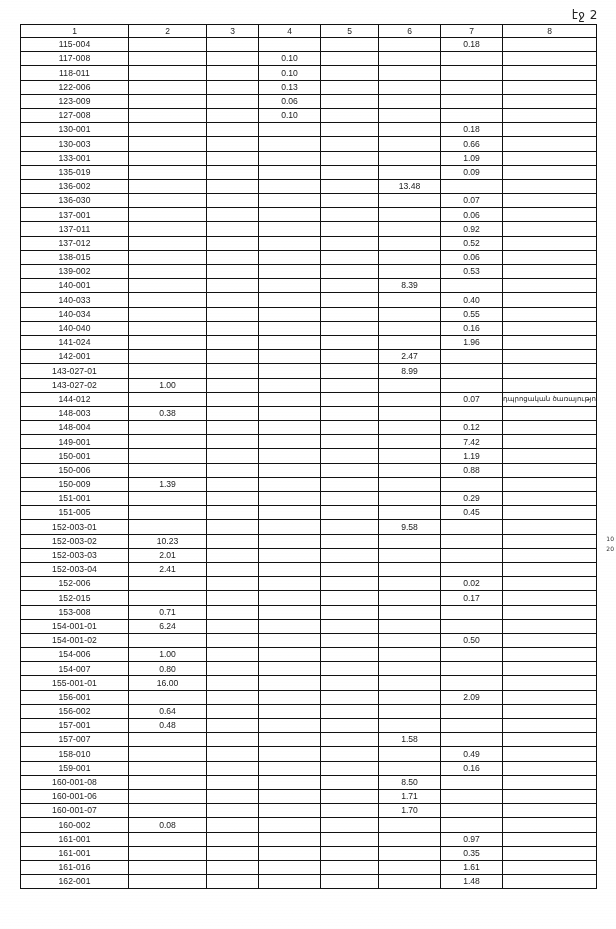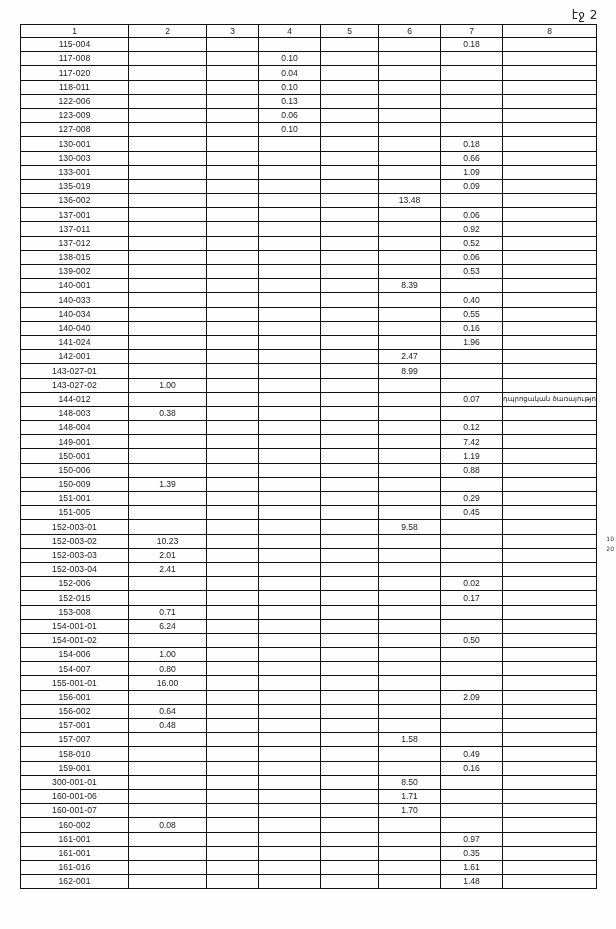--- a/index.html
+++ b/index.html
@@ -146,30 +146,20 @@
             <td class="code">117-008</td>
             <td class="num"></td>
             <td class="num"></td>
             <td class="num">0.10</td>
             <td class="num"></td>
             <td class="num"></td>
             <td class="num"></td>
             <td class="note"></td>
           </tr>
           <tr>
-            <td class="code">117-020</td>
-            <td class="num"></td>
-            <td class="num"></td>
-            <td class="num">0.04</td>
-            <td class="num"></td>
-            <td class="num"></td>
-            <td class="num"></td>
-            <td class="note"></td>
-          </tr>
-          <tr>
             <td class="code">118-011</td>
             <td class="num"></td>
             <td class="num"></td>
             <td class="num">0.10</td>
             <td class="num"></td>
             <td class="num"></td>
             <td class="num"></td>
             <td class="note"></td>
           </tr>
           <tr>
@@ -243,20 +233,30 @@
             <td class="note"></td>
           </tr>
           <tr>
             <td class="code">136-002</td>
             <td class="num"></td>
             <td class="num"></td>
             <td class="num"></td>
             <td class="num"></td>
             <td class="num">13.48</td>
             <td class="num"></td>
+            <td class="note"></td>
+          </tr>
+          <tr>
+            <td class="code">136-030</td>
+            <td class="num"></td>
+            <td class="num"></td>
+            <td class="num"></td>
+            <td class="num"></td>
+            <td class="num"></td>
+            <td class="num">0.07</td>
             <td class="note"></td>
           </tr>
           <tr>
             <td class="code">137-001</td>
             <td class="num"></td>
             <td class="num"></td>
             <td class="num"></td>
             <td class="num"></td>
             <td class="num"></td>
             <td class="num">0.06</td>
@@ -646,21 +646,21 @@
             <td class="code">159-001</td>
             <td class="num"></td>
             <td class="num"></td>
             <td class="num"></td>
             <td class="num"></td>
             <td class="num"></td>
             <td class="num">0.16</td>
             <td class="note"></td>
           </tr>
           <tr>
-            <td class="code">300-001-01</td>
+            <td class="code">160-001-08</td>
             <td class="num"></td>
             <td class="num"></td>
             <td class="num"></td>
             <td class="num"></td>
             <td class="num">8.50</td>
             <td class="num"></td>
             <td class="note"></td>
           </tr>
           <tr>
             <td class="code">160-001-06</td>

